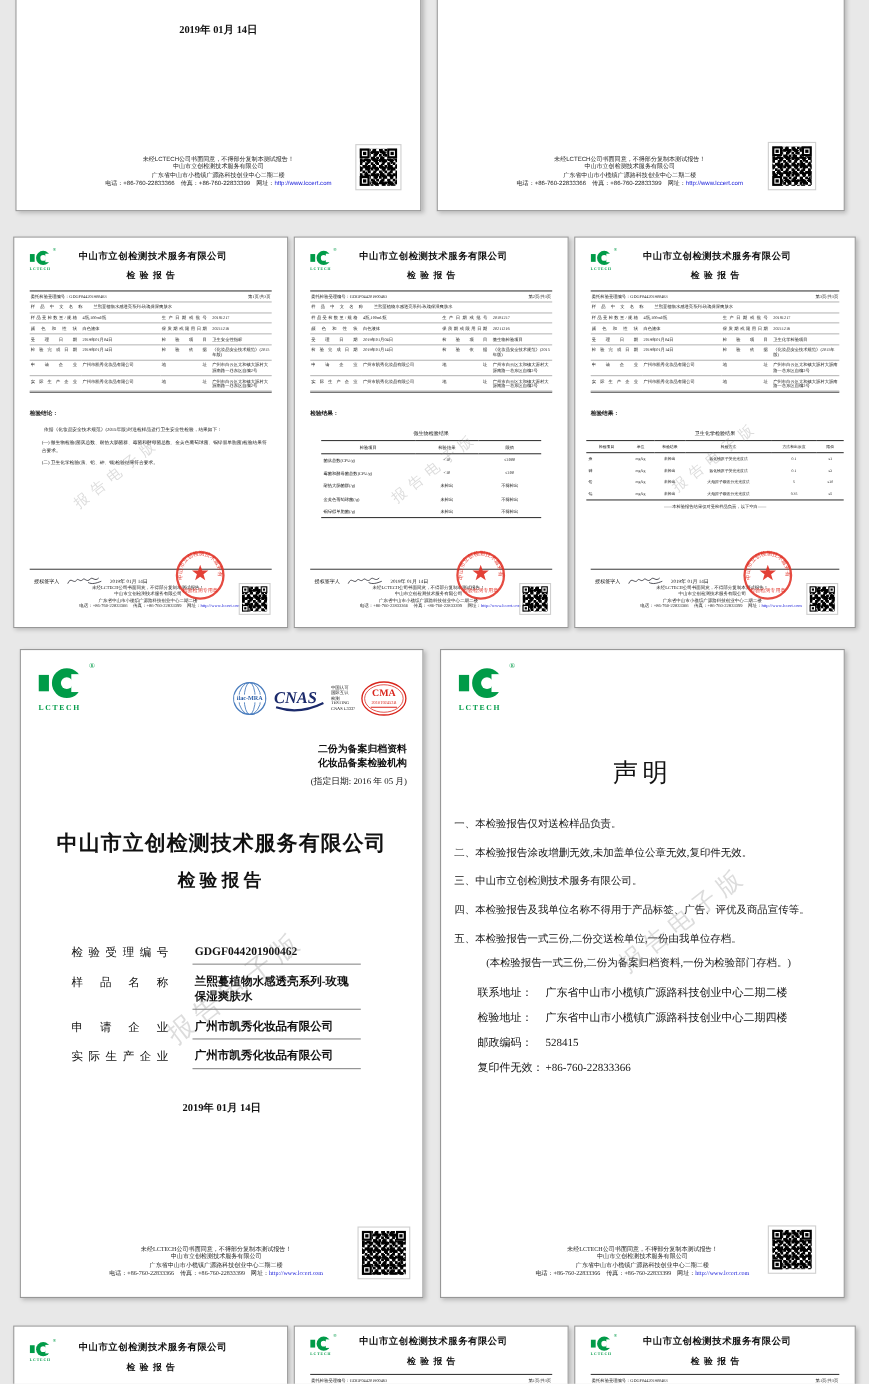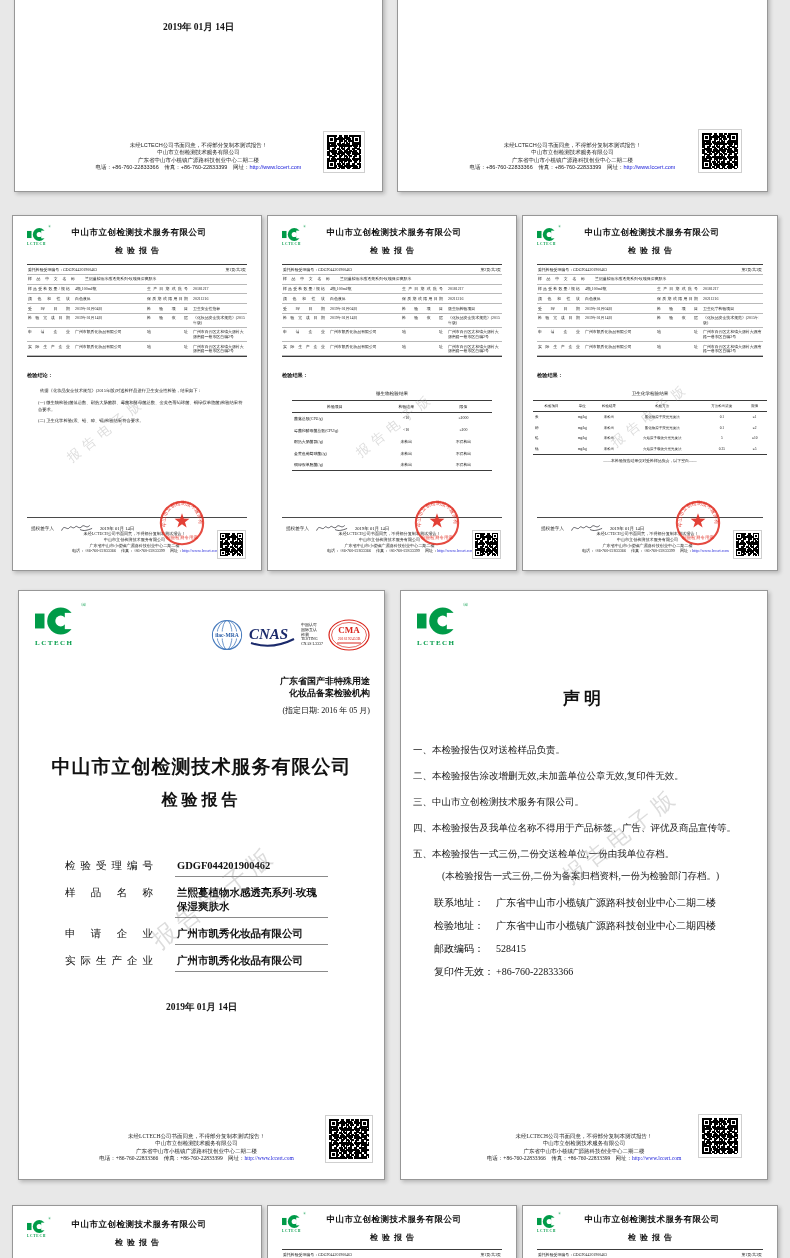--- a/index.html
+++ b/index.html
@@ -87,21 +87,21 @@
   .designated{position:absolute;top:114px;right:14px;font-size:8px;}
   .cover-company{position:absolute;top:163px;left:0;right:0;text-align:center;font-size:19px;font-weight:bold;letter-spacing:1px;}
   .cover-title{position:absolute;top:199px;left:0;right:0;text-align:center;font-size:16px;font-weight:bold;letter-spacing:4px;}
   .fields{position:absolute;top:268px;left:46px;right:56px;}
   .field{display:flex;margin-bottom:9px;font-size:10.5px;}
   .flab{flex:none;width:88px;text-align:justify;text-align-last:justify;margin-right:22px;}
   .fval{flex:1;border-bottom:1px solid #8a8a8a;padding:0 2px 3px;font-weight:bold;line-height:14px;}
   .cover-date{position:absolute;top:410px;left:0;right:0;text-align:center;font-size:9.5px;font-weight:bold;}
 
   
-  .stmt-title{position:absolute;top:96px;left:0;right:0;text-align:center;font-size:17px;font-weight:bold;letter-spacing:4px;}
+  .stmt-title{position:absolute;top:96px;left:0;right:0;text-align:center;font-size:23px;font-weight:normal;letter-spacing:4px;}
   .stmt-items{position:absolute;top:146px;left:12px;right:8px;font-size:9.5px;line-height:26px;color:#161616;}
   .stmt-note{line-height:18px;padding-left:29px;}
   .contacts{position:absolute;top:300px;left:33px;right:10px;font-size:10px;line-height:23px;}
   .contact{display:flex;}
   .contact .clab{flex:none;width:62px;}
 
   
   .r4 .r2-head{padding-top:13px;}
 </style>
 </head>
@@ -530,21 +530,21 @@
       </div>
     <svg width="42" height="32" viewBox="0 0 42 32">
       <ellipse cx="21" cy="16" rx="20" ry="15" fill="none" stroke="#d9251c" stroke-width="1.2"></ellipse>
       <ellipse cx="21" cy="16" rx="17.5" ry="12.5" fill="none" stroke="#d9251c" stroke-width=".7"></ellipse>
       <text x="21" y="14" text-anchor="middle" font-size="9" font-weight="bold" fill="#d9251c">CMA</text>
       <text x="21" y="21" text-anchor="middle" font-size="4" fill="#d9251c">2016192453B</text>
       <line x1="9" y1="24" x2="33" y2="24" stroke="#d9251c" stroke-width="1"></line>
     </svg>
   </div>
   <div class="agency">
-    <div>广东省国产非特殊用途</div>
+    <div>二份为备案归档资料</div>
     <div>化妆品备案检验机构</div>
   </div>
   <div class="designated">(指定日期: 2016 年 05 月)</div>
   <div class="cover-company">中山市立创检测技术服务有限公司</div>
   <div class="cover-title">检验报告</div>
   <div class="fields">
 
       <div class="field">
         <span class="flab">检验受理编号</span>
         <span class="fval">GDGF044201900462</span>

